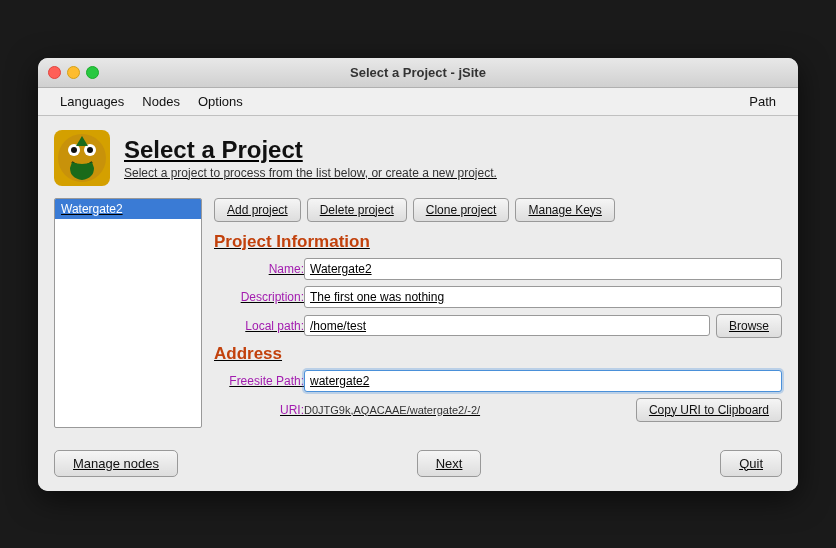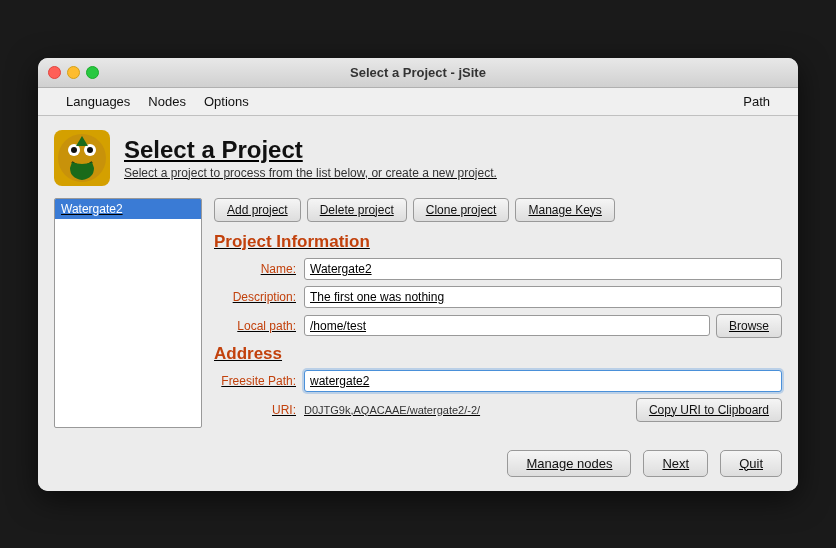--- a/index.html
+++ b/index.html
@@ -57,21 +57,21 @@
       color: #333;
       font-weight: 700;
     }
 
     
     .menubar {
       background: #f0f0f0;
       border-bottom: 1px solid #c0c0c0;
       display: flex;
       align-items: center;
-      padding: 0 20px;
+      padding: 0 14px;
       height: 28px;
       justify-content: space-between;
     }
 
     .menubar-left {
       display: flex;
       gap: 2px;
     }
 
     .menu-item {
@@ -199,22 +199,21 @@
     .form-row {
       display: flex;
       align-items: center;
       margin-bottom: 6px;
       font-size: 12px;
     }
 
     .form-label {
       width: 90px;
       text-align: right;
-      padding-right: 8px;
-      color: #c2410c;
+      color: #a21caf;
     }
 
     .form-input {
       flex: 1;
       height: 22px;
       border: 1px solid #999;
       border-radius: 3px;
       padding: 0 5px;
       font-size: 12px;
       background: white;
@@ -257,22 +256,22 @@
       font-size: 11px;
       color: #333;
       overflow: hidden;
       text-overflow: ellipsis;
       white-space: nowrap;
     }
 
     
     .footer-buttons {
       display: flex;
-      justify-content: flex-end;
-      gap: 12px;
+      justify-content: space-between;
+      gap: 4px;
       margin-top: 22px;
     }
 
     .btn-large {
       padding: 5px 18px;
       font-size: 13px;
       background: linear-gradient(to bottom, #f5f5f5, #ddd);
       border: 1px solid #999;
       border-radius: 5px;
       cursor: pointer;

